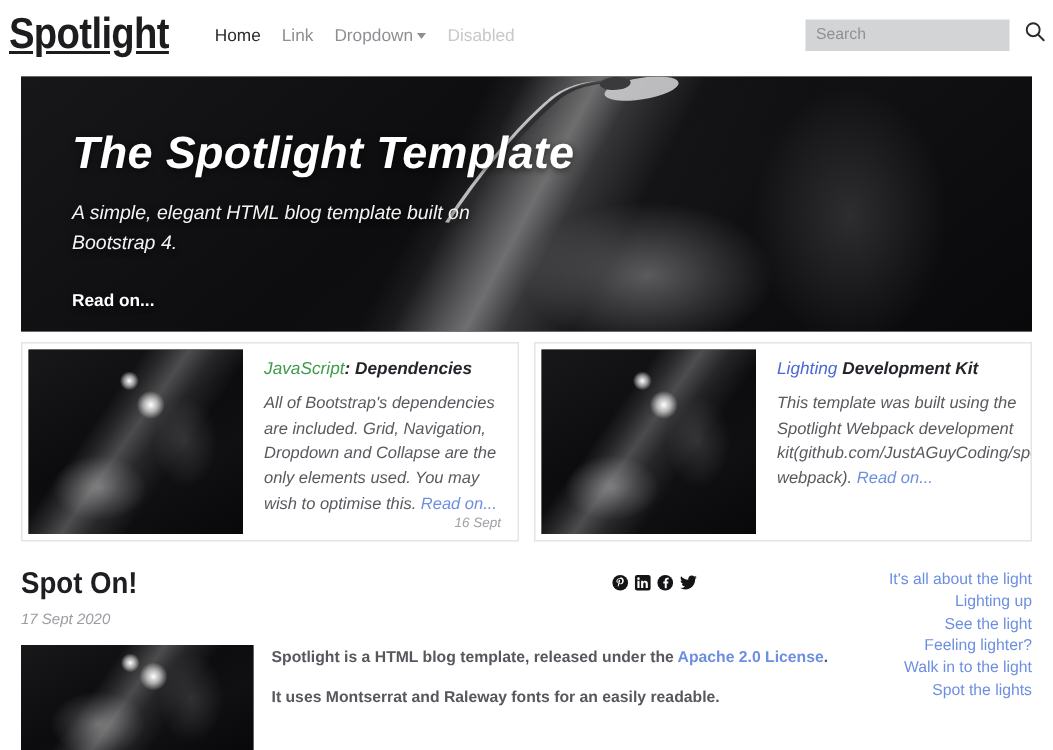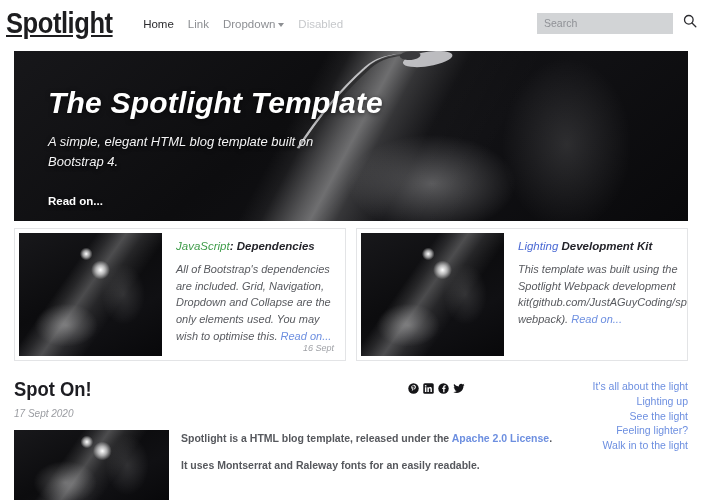--- a/index.html
+++ b/index.html
@@ -374,20 +374,21 @@
         </div>
       </div>
     </div>
 
     <div class="archive-col">
       <a class="archive-link" href="#">It's all about the light</a>
       <a class="archive-link" href="#">Lighting up</a>
       <a class="archive-link" href="#">See the light</a>
       <a class="archive-link" href="#">Feeling lighter?</a>
       <a class="archive-link" href="#">Walk in to the light</a>
+      <a class="archive-link" href="#">Spot the lights</a>
     </div>
 
   </div>
 </div>
 
 <div class="social-row">
   <a href="#">
     <svg width="11" height="11" viewBox="0 0 16 16">
       <circle cx="8" cy="8" r="7.6" fill="#141417"></circle>
       <path d="M8.2 3.3c-2.5 0-3.9 1.6-3.9 3.2 0 .75.4 1.45 1 1.75.1.05.16.02.18-.08l.15-.56c.02-.07 0-.1-.05-.17-.2-.24-.33-.55-.33-.99 0-1.27.95-2.4 2.48-2.4 1.35 0 2.1.82 2.1 1.93 0 1.45-.64 2.67-1.6 2.67-.52 0-.92-.43-.79-.97.15-.64.45-1.33.45-1.79 0-.41-.22-.76-.68-.76-.54 0-.97.56-.97 1.3 0 .48.16.8.16.8s-.56 2.36-.66 2.77c-.19.83-.03 1.84-.02 1.94.01.06.09.08.12.03.05-.07.73-.9.96-1.73.06-.23.38-1.48.38-1.48.19.36.74.67 1.32.67 1.74 0 2.92-1.58 2.92-3.7 0-1.6-1.36-3.1-3.42-3.1z" fill="#ffffff"></path>

